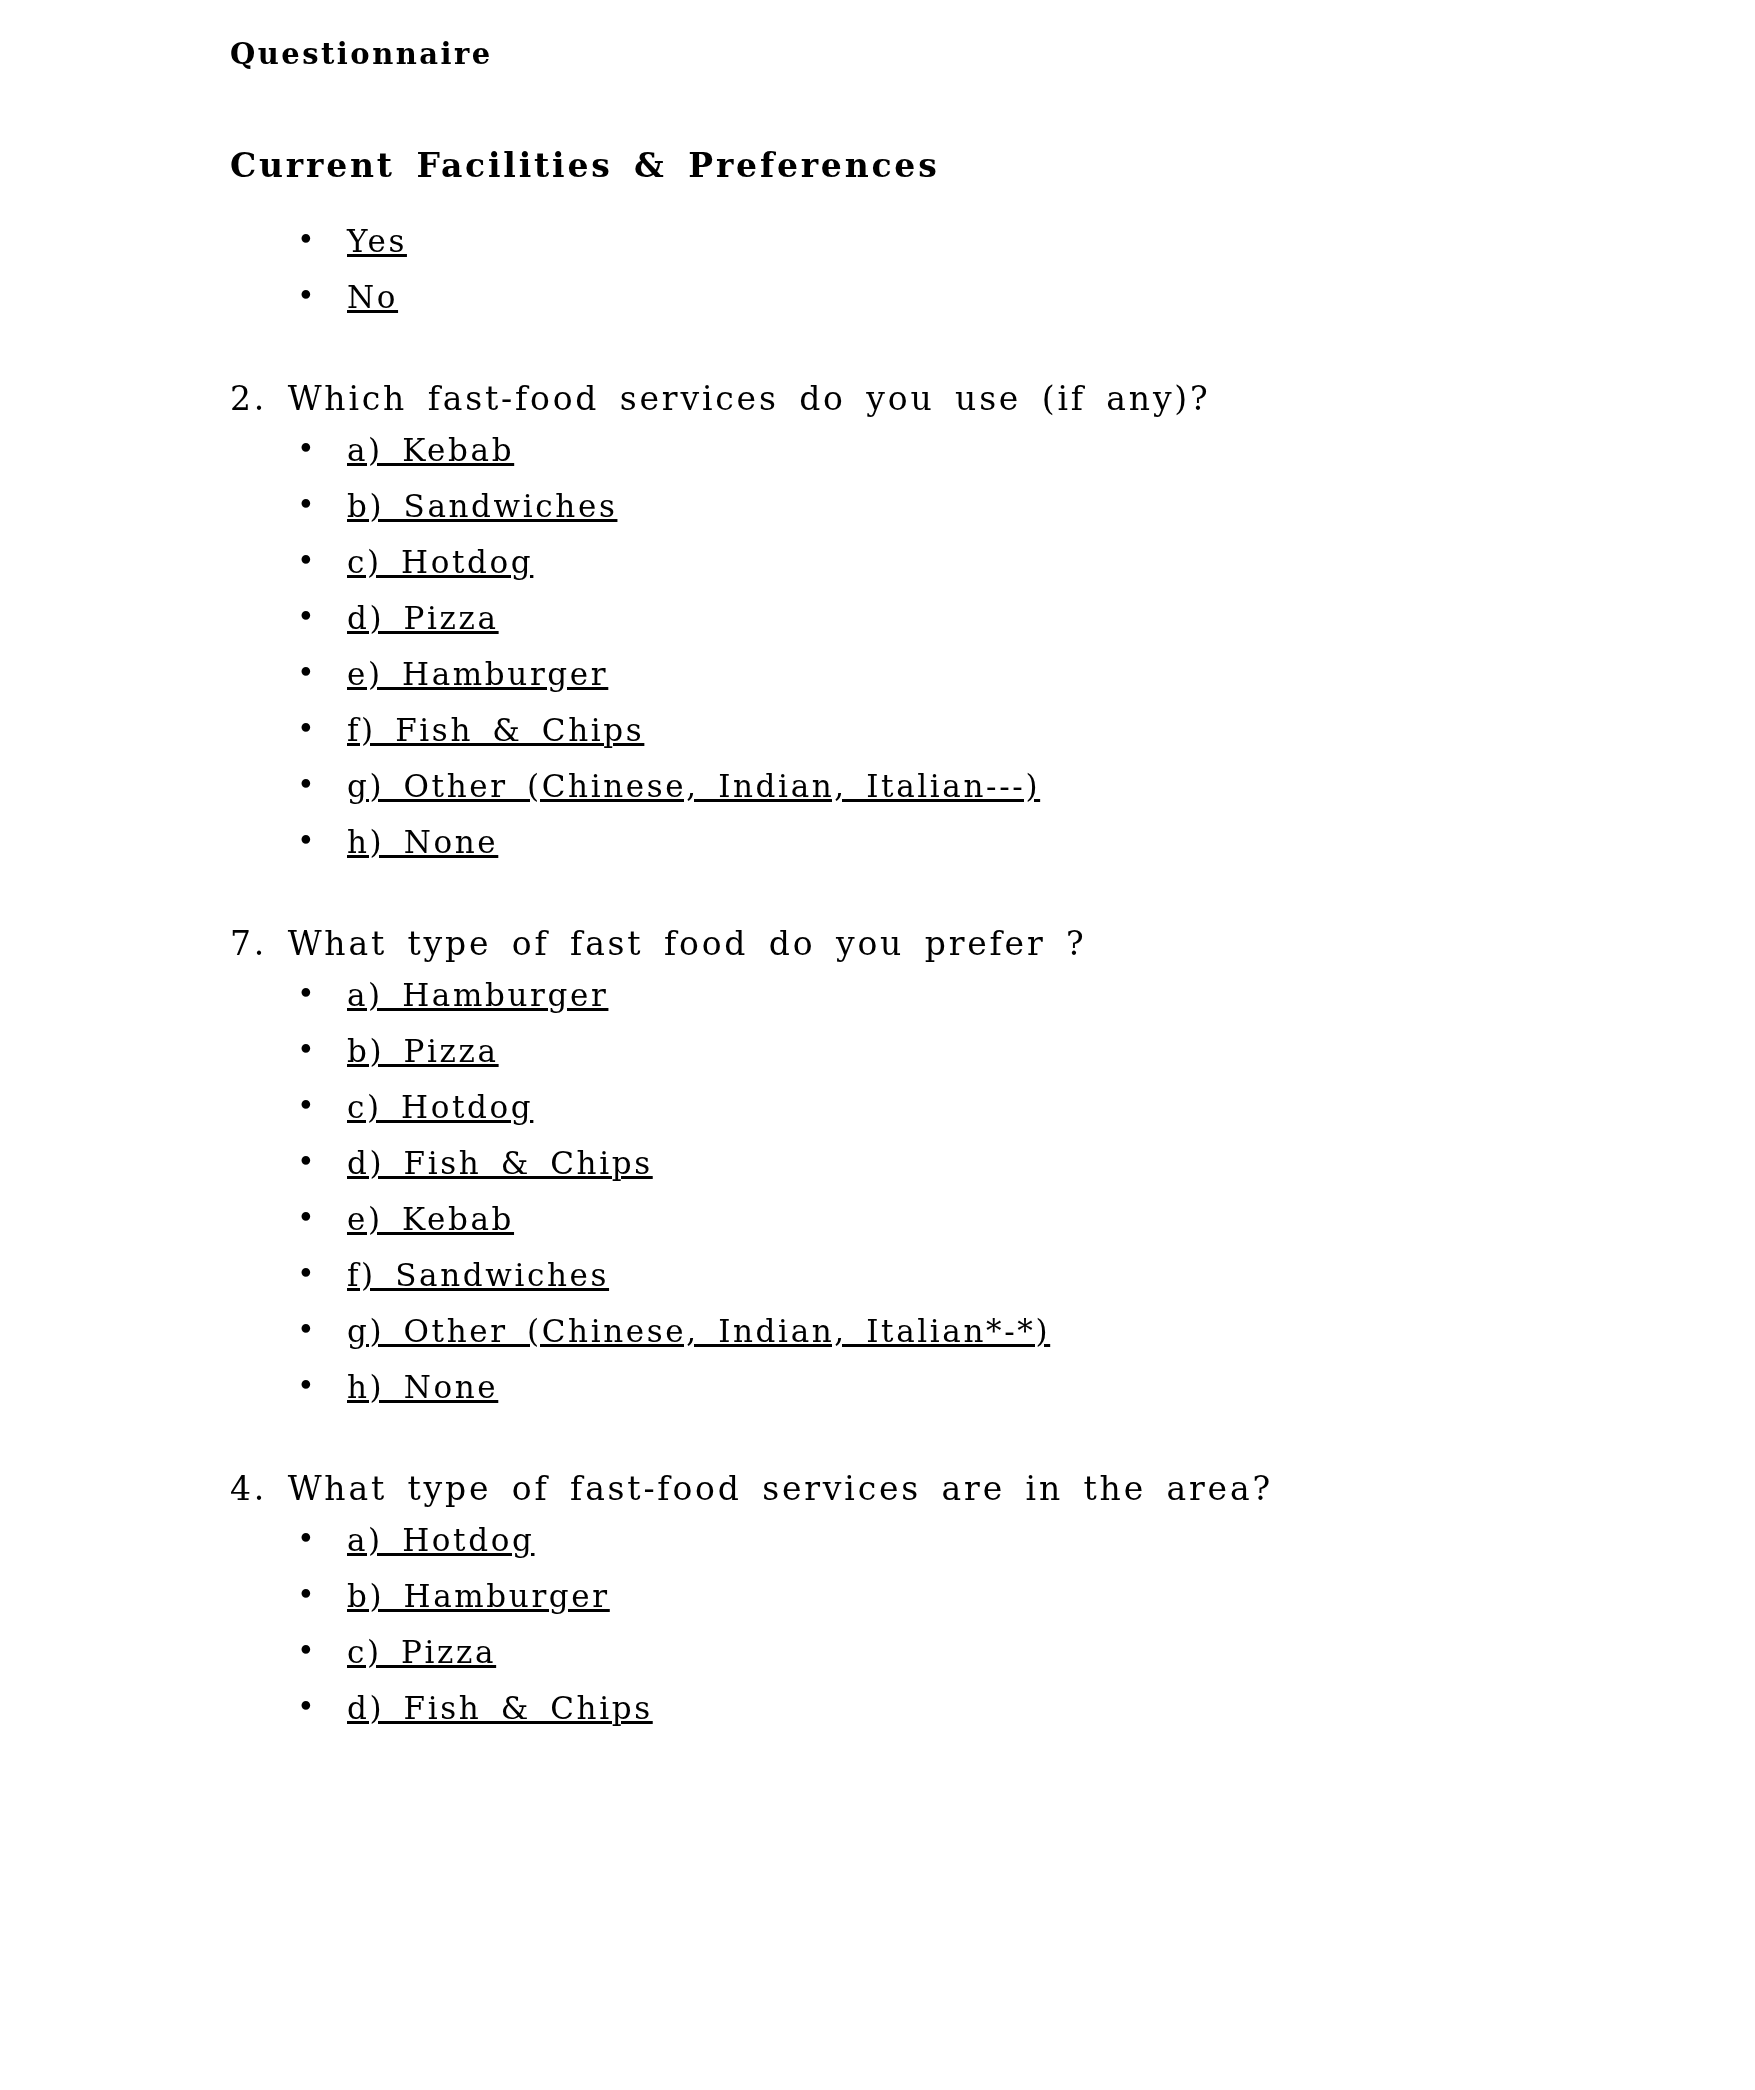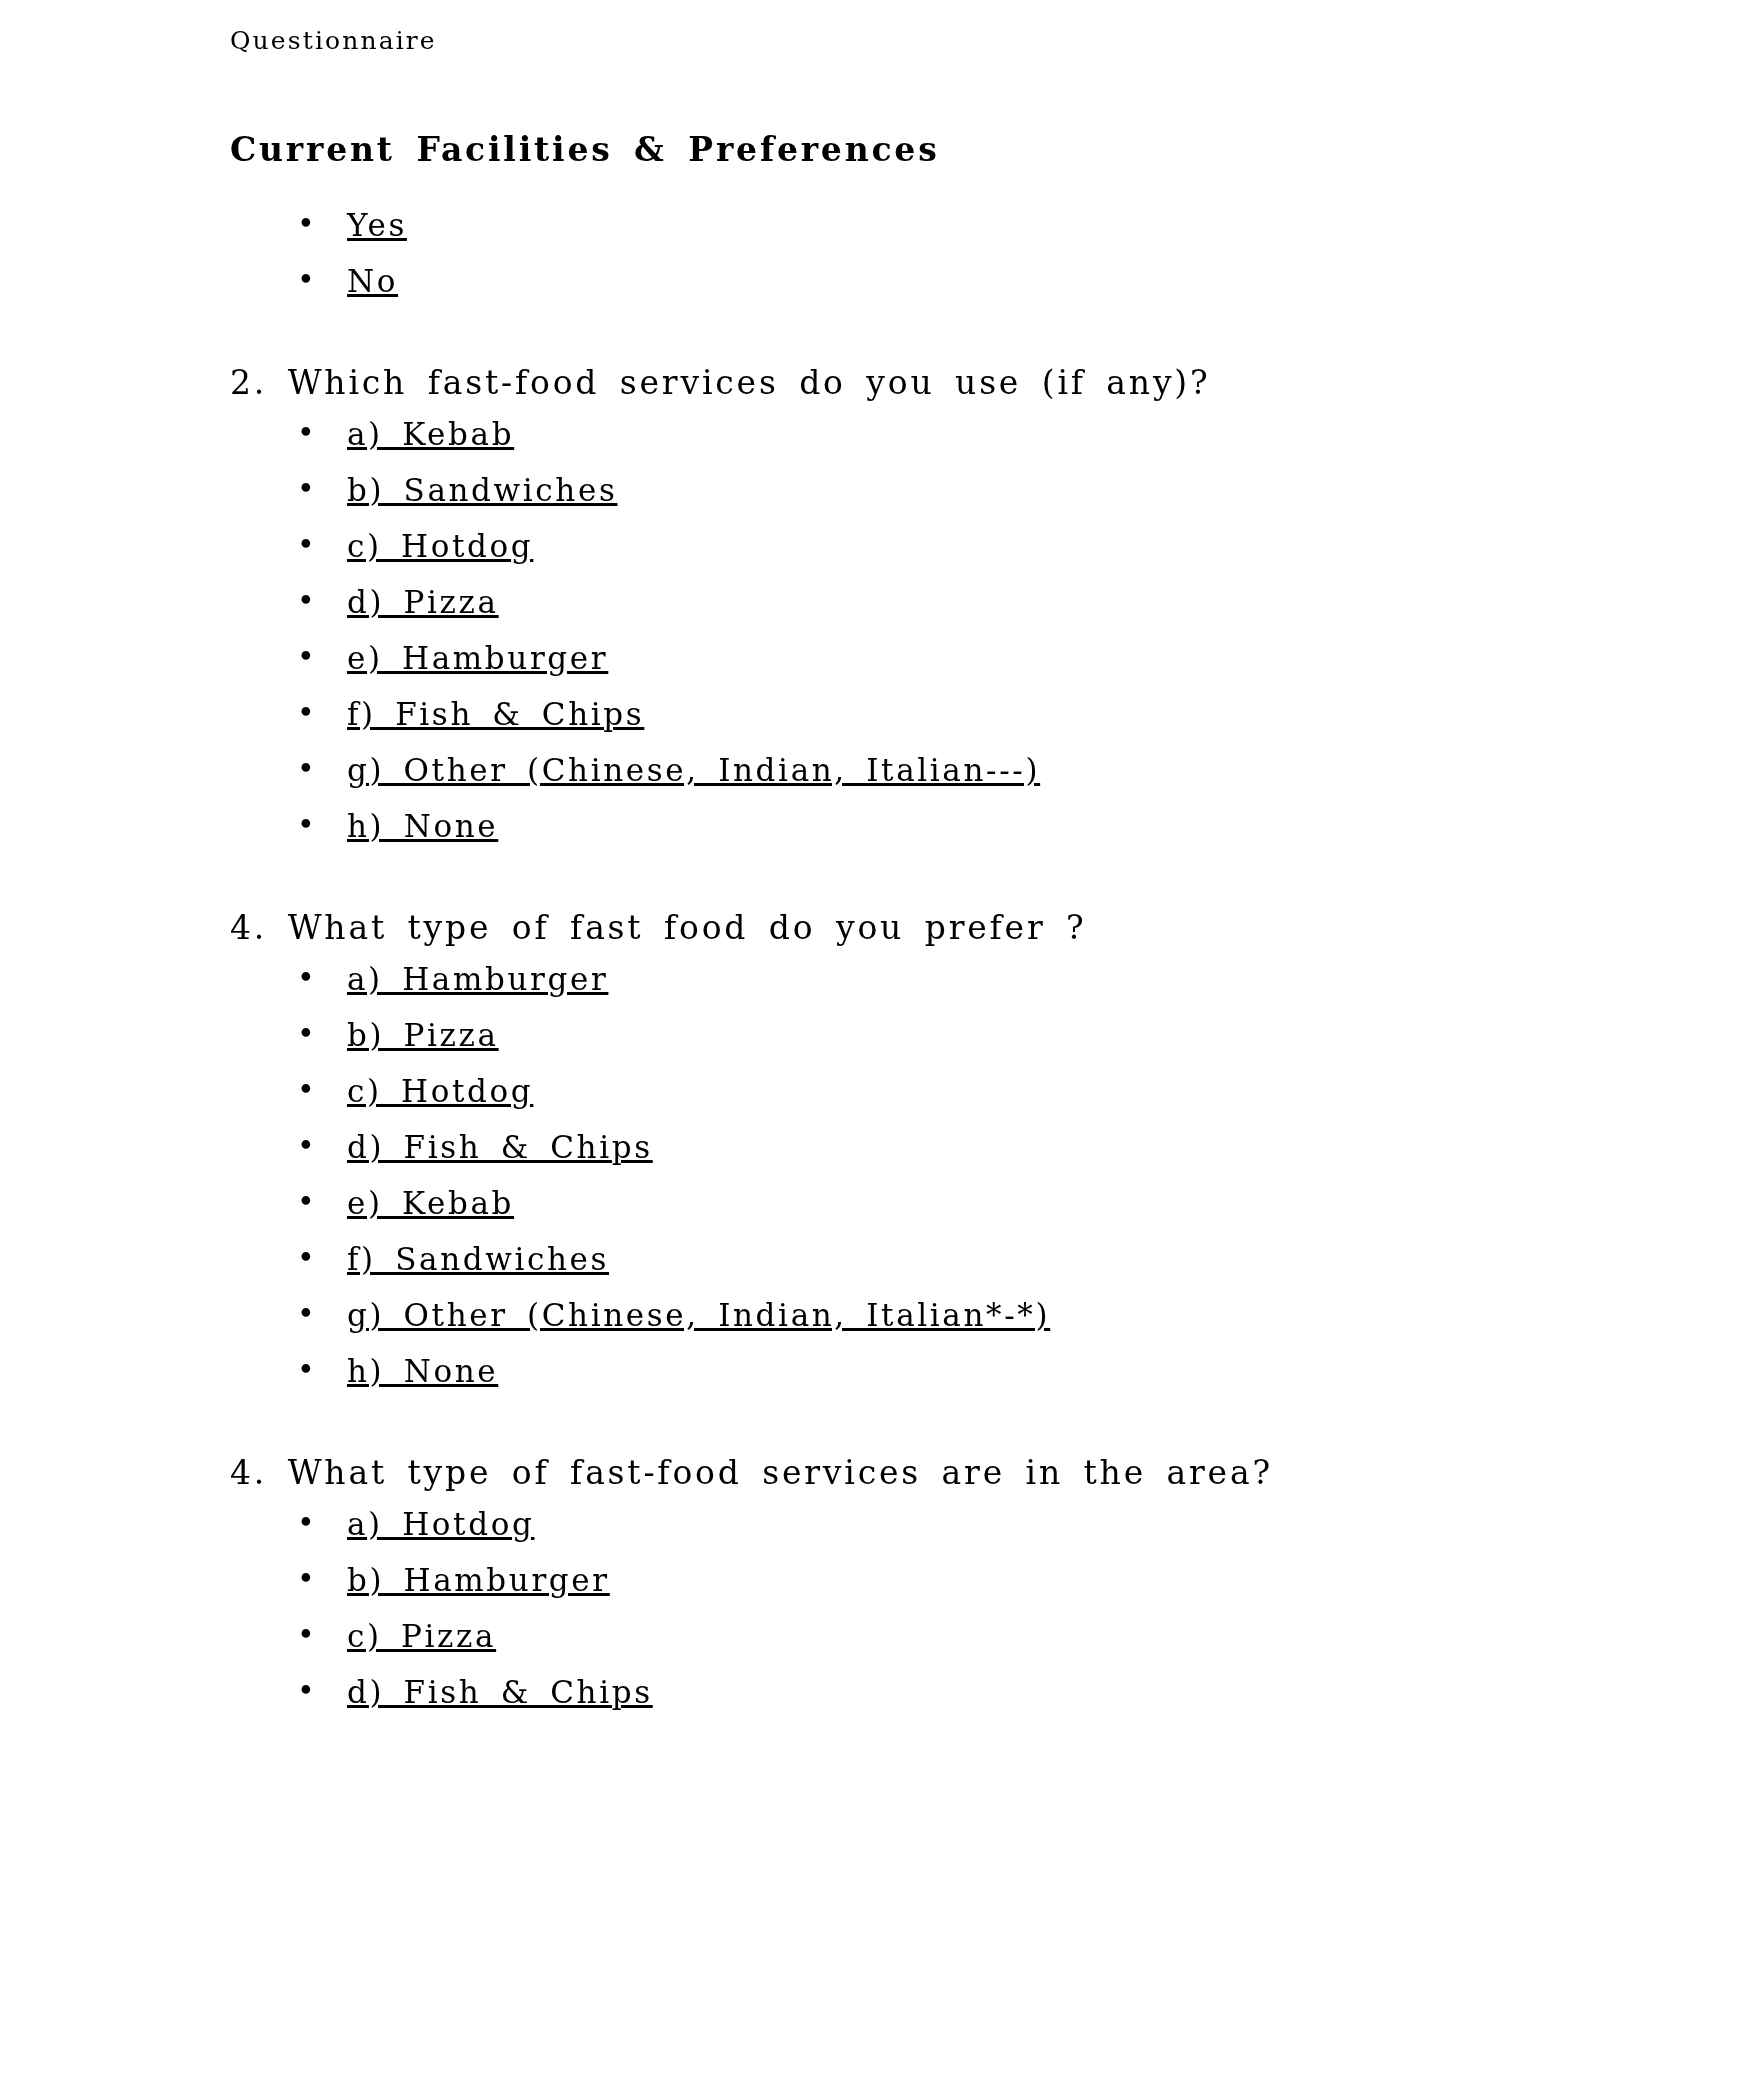--- a/index.html
+++ b/index.html
@@ -34,24 +34,24 @@
 
   
   .doc-text {
     font-family: "DejaVu Serif", "Liberation Serif", serif;
     letter-spacing: 0.085em;
     word-spacing: 0.22em;
     color: #000000;
   }
 
   .title {
-    font-size: 25px;
-    line-height: 1.0;
-    margin: 4px 0 0 0;
-    font-weight: 400;
+    font-size: 29px;
+    line-height: 1.0;
+    margin: 16px 0 0 0;
+    font-weight: 700;
     white-space: pre;
   }
 
   .section-heading {
     font-size: 33px;
     line-height: 1.0;
     margin: 80px 0 0 0;
     font-weight: 700;
     white-space: pre;
   }
@@ -156,21 +156,21 @@
           <span class="doc-text option-label">g) Other (Chinese, Indian, Italian---)</span>
         </li>
         <li class="option-item">
           <span class="doc-text bullet">•</span>
           <span class="doc-text option-label">h) None</span>
         </li>
       </ul>
     </div>
 
     <div class="question-block">
-      <p class="doc-text question-text">4. What type of fast food do you prefer ?</p>
+      <p class="doc-text question-text">7. What type of fast food do you prefer ?</p>
       <ul class="options">
         <li class="option-item">
           <span class="doc-text bullet">•</span>
           <span class="doc-text option-label">a) Hamburger</span>
         </li>
         <li class="option-item">
           <span class="doc-text bullet">•</span>
           <span class="doc-text option-label">b) Pizza</span>
         </li>
         <li class="option-item">

